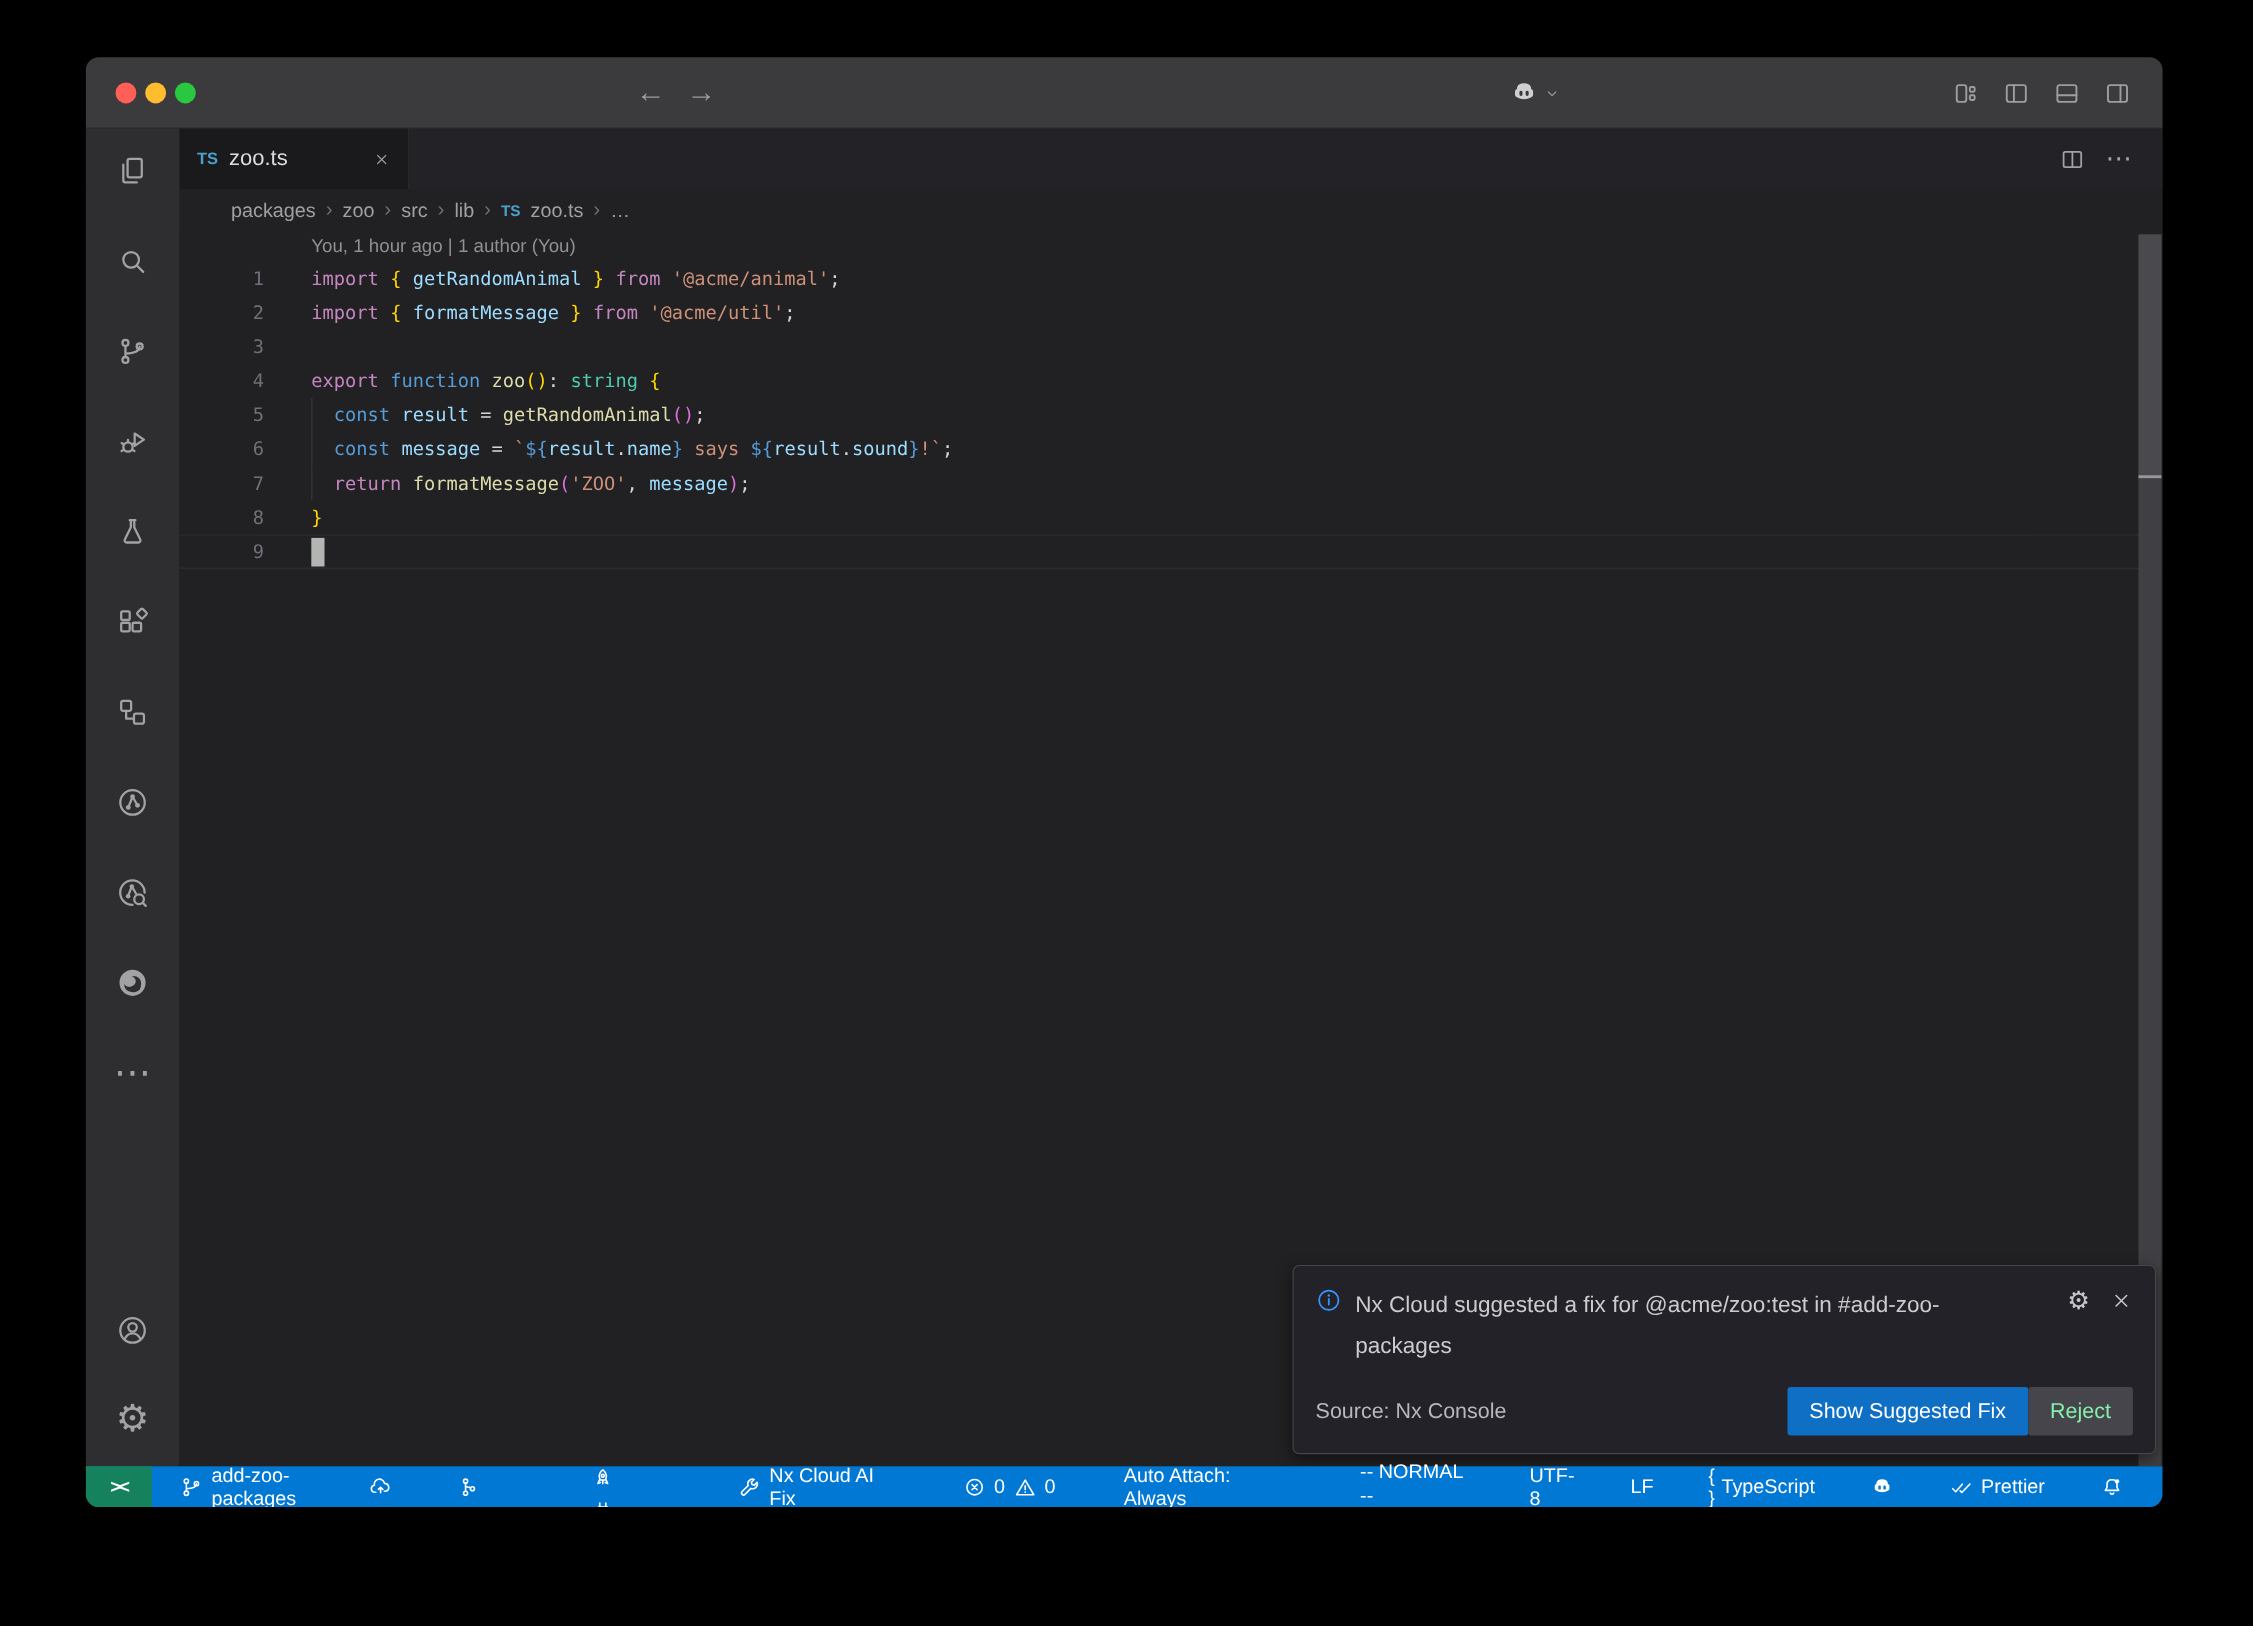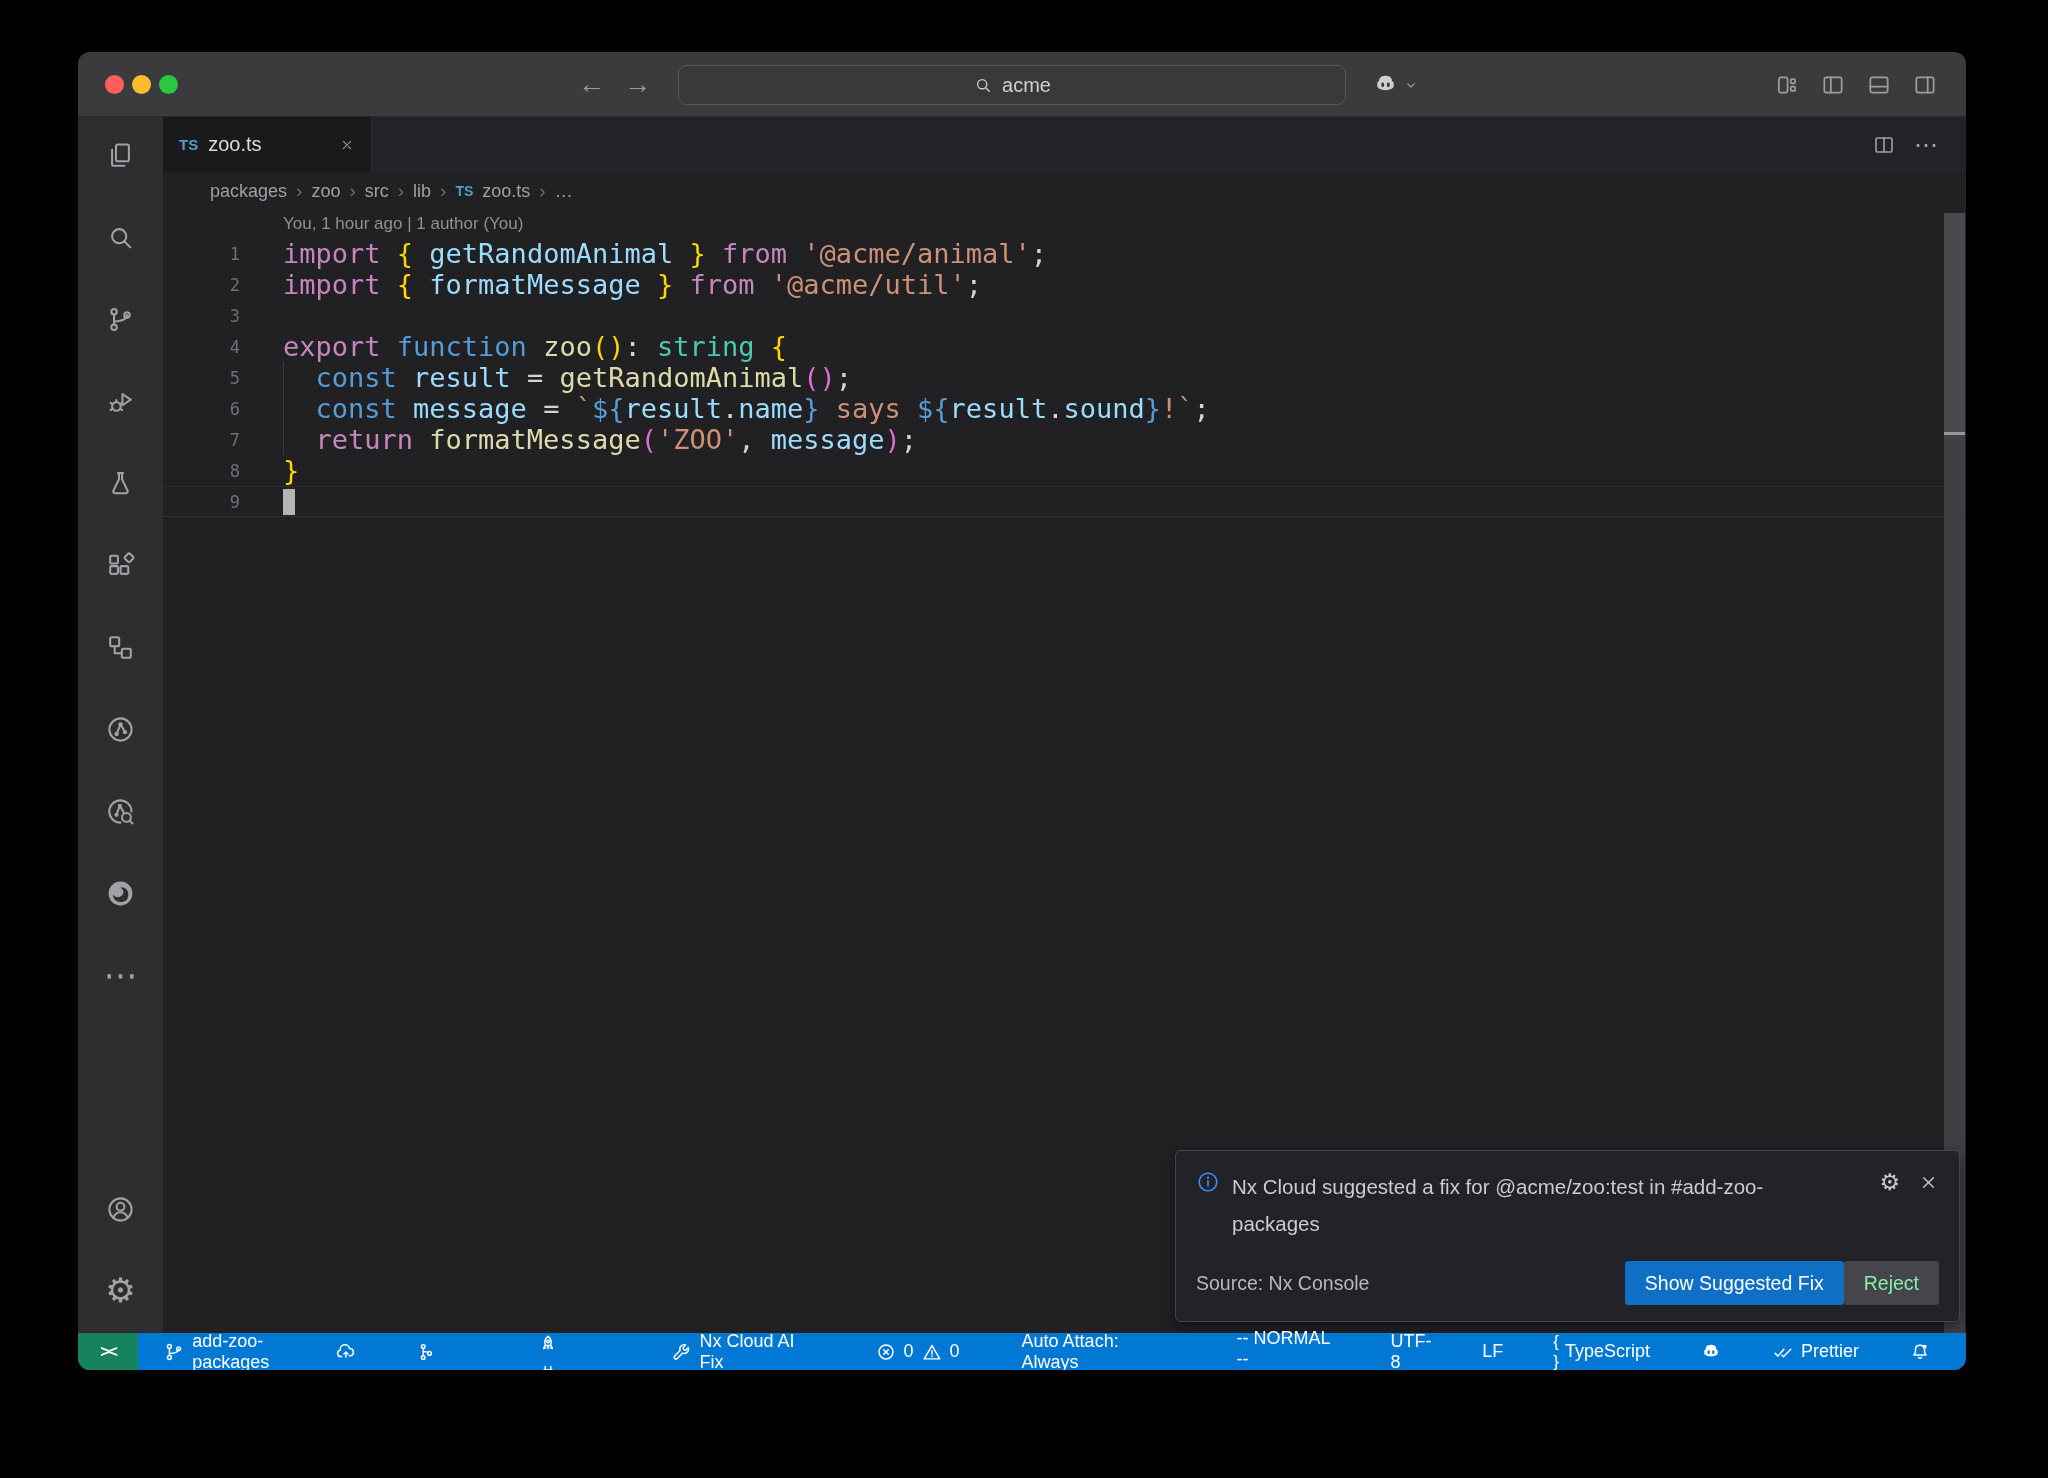--- a/index.html
+++ b/index.html
@@ -57,21 +57,21 @@
   .ab-item svg { width:31px; height:31px; }
   .ab-item .glyph { font-size:34px; line-height:1; color:#a2a2a6; }
 
   
   .editor { position:absolute; left:85px; top:158px; right:0; bottom:37px; background:#212124; }
   .blame { height:28px; padding-left:120px; display:flex; align-items:center;
     color:#8f9094; font-size:17px; }
   .crow { position:relative; height:31px; display:flex; align-items:center; }
   .lnum { width:77px; text-align:right; color:#6e7178; font-size:17px;
     font-family:"DejaVu Sans Mono", monospace; flex:0 0 77px; }
-  .ltext { margin-left:43px; font-family:"DejaVu Sans Mono", monospace; font-size:27px;
+  .ltext { margin-left:43px; font-family:"DejaVu Sans Mono", monospace; font-size:17px;
     white-space:pre; color:#d4d4d4; display:flex; align-items:center; }
   .crow.guide::before { content:""; position:absolute; left:120px; top:0; bottom:0;
     width:1px; background:#3a3a3e; }
   .crow.cur { border-top:1px solid rgba(255,255,255,0.05); border-bottom:1px solid rgba(255,255,255,0.07); }
   .cursor { display:inline-block; width:12px; height:26px; background:#b3b5b3; vertical-align:middle; }
   .tk-kw  { color:#c586c0; } .tk-kw2 { color:#569cd6; } .tk-var { color:#9cdcfe; }
   .tk-fn  { color:#dcdcaa; } .tk-str { color:#ce9178; } .tk-type{ color:#4ec9b0; }
   .tk-b1  { color:#ffd700; } .tk-b2  { color:#da70d6; } .tk-tpl { color:#569cd6; }
   .tk-pl  { color:#d4d4d4; }
   .scrollbar { position:absolute; right:1px; top:161px; bottom:37px; width:21px; }
@@ -126,29 +126,20 @@
   <div id="vscode-window" data-name="vscode-window">
 
     <div class="titlebar" data-name="title-bar">
       <div class="traffic" data-name="traffic-lights">
         <span class="tl" id="tl-close" data-name="close-window-button" style="background: rgb(255, 95, 87);"></span>
         <span class="tl" id="tl-min" data-name="minimize-window-button" style="background: rgb(254, 188, 46);"></span>
         <span class="tl" id="tl-max" data-name="maximize-window-button" style="background: rgb(40, 200, 64);"></span>
       </div>
       <span class="nav-arrow" id="nav-back" data-name="navigate-back-button">←</span>
       <span class="nav-arrow" id="nav-fwd" data-name="navigate-forward-button">→</span>
-      <div class="cmd-center" data-name="command-center-search">
-        <span class="icn" data-name="search-icon" id="cmd-search-icon">
-            <svg viewBox="0 0 24 24">
-              <circle cx="11" cy="11" r="5.5"></circle>
-              <path d="M15.2 15.2l4.3 4.3"></path>
-            </svg>
-          </span>
-        <span data-name="search-value">acme</span>
-      </div>
       <div class="copilot-tb" data-name="copilot-menu">
         <span class="icn" data-name="copilot-icon" id="tb-copilot-icon">
             <svg viewBox="0 0 24 24">
               <path fill="currentColor" stroke="none" d="M12 4.2c2.9 0 4.9 1 5.5 3 .2.6.2 1.2.2 1.7 1 .4 1.6 1.1 1.6 2.1v2.4c0 .7-.3 1.3-.9 1.7-1.7 1.2-4 1.9-6.4 1.9s-4.7-.7-6.4-1.9c-.6-.4-.9-1-.9-1.7V11c0-1 .6-1.7 1.6-2.1 0-.5 0-1.1.2-1.7.6-2 2.6-3 5.5-3z"></path>
               <rect x="8.3" y="10.2" width="2.4" height="4.2" rx="1.2" fill="var(--eye,#0078d4)" stroke="none"></rect>
               <rect x="13.3" y="10.2" width="2.4" height="4.2" rx="1.2" fill="var(--eye,#0078d4)" stroke="none"></rect>
             </svg>
           </span>
         <span class="icn chev" data-name="chevron-down-icon" id="tb-chevron-icon">
             <svg viewBox="0 0 24 24">

